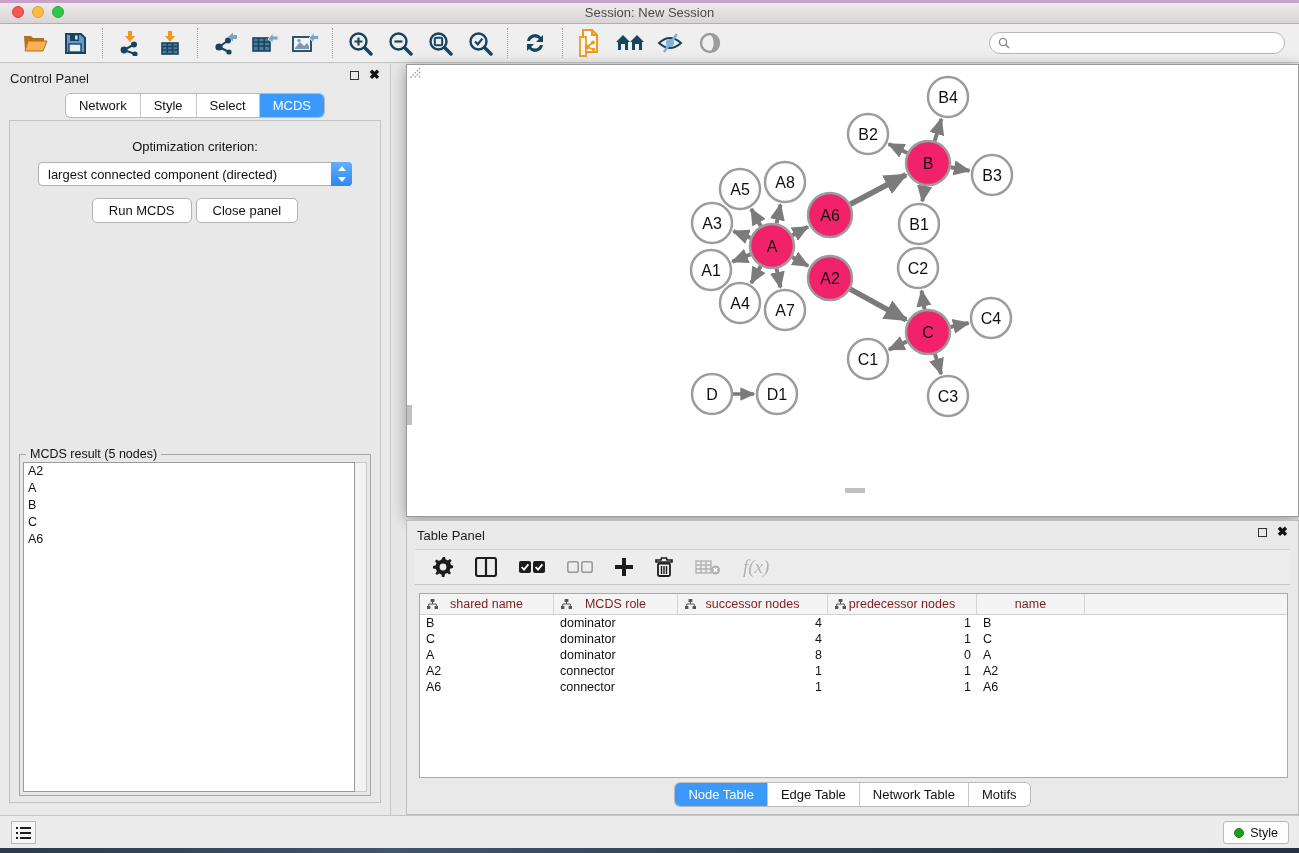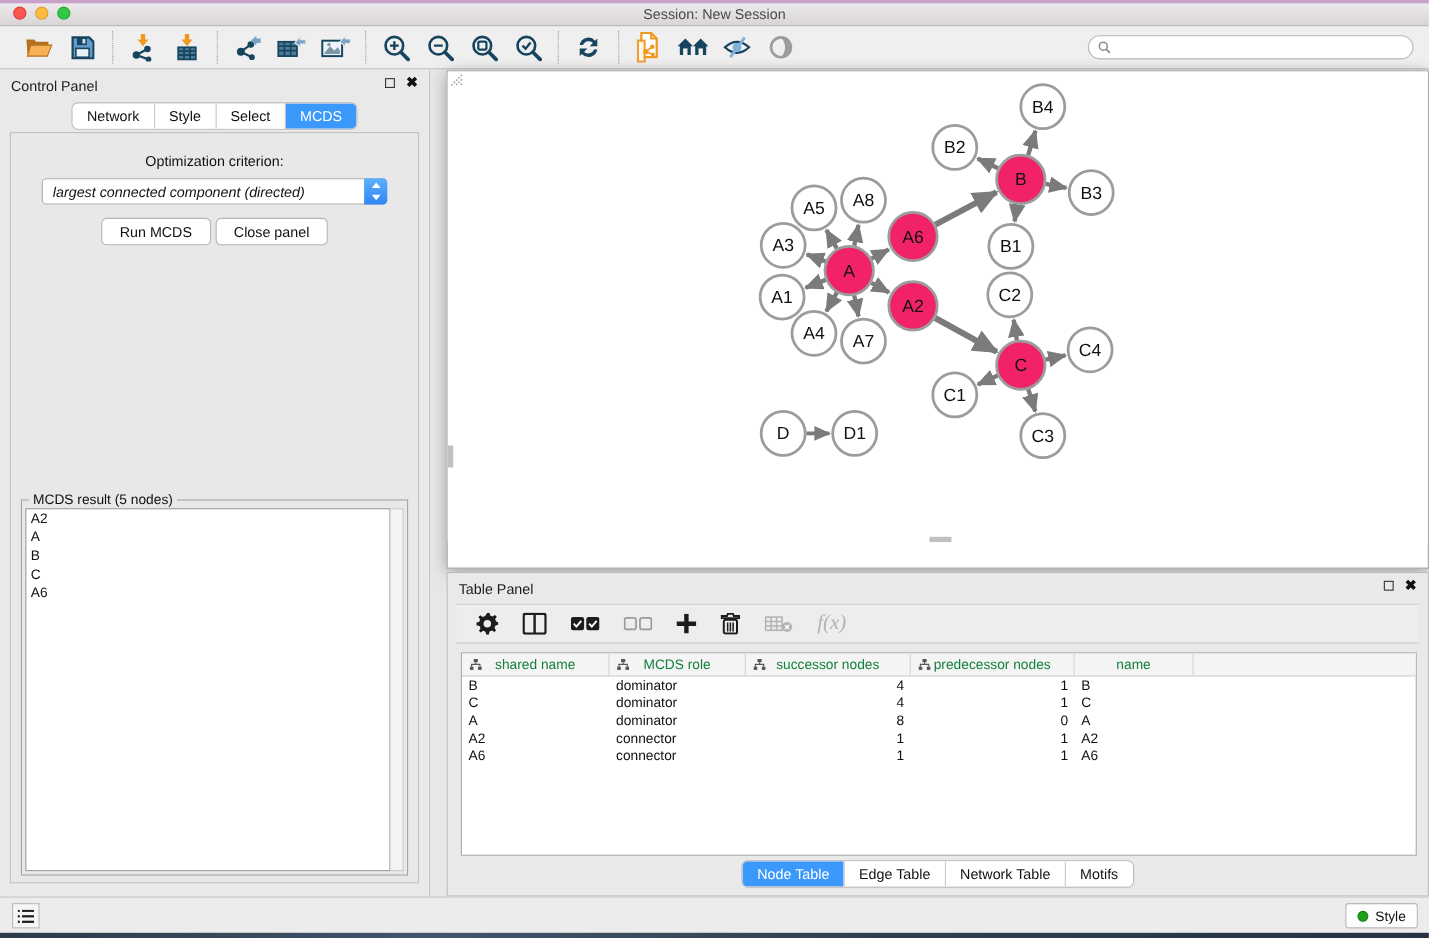--- a/index.html
+++ b/index.html
@@ -43,21 +43,21 @@
   .seg-tabs { position:absolute; left:0; right:0; top:30px; display:flex; justify-content:center; }
   .seg-group { display:inline-flex; border-radius:5px; overflow:hidden; box-shadow:0 0 0 1px #b9b9b9; background:#fff; }
   .seg { padding:4px 13px; font-size:13px; color:#111; background:#fff; border-left:1px solid #c9c9c9; cursor:pointer; }
   .seg:first-child { border-left:none; }
   .seg.active { background:#3b99fc; color:#fff; }
 
   .cp-content { position:absolute; left:9px; right:9px; top:56px; bottom:12px;
     border:1px solid #c2c2c2; background:#e8e8e8; }
   .opt-label { margin-top:18px; text-align:center; font-size:13px; color:#111; }
   .combo { position:relative; margin:8px auto 0; width:314px; height:24px; background:#fff;
-    border:1px solid #b0b0b0; border-radius:4px; display:flex; align-items:center; cursor:pointer;font-style:italic; }
+    border:1px solid #b0b0b0; border-radius:4px; display:flex; align-items:center; cursor:pointer; }
   .combo .combo-text { flex:1; font-size:13px; padding-left:9px; color:#111; white-space:nowrap; }
   .combo .stepper { width:21px; height:24px; margin-right:-1px; background:linear-gradient(#5fb0fb,#2f86f6);
     border-radius:0 4px 4px 0; position:relative; }
   .stepper .up, .stepper .dn { position:absolute; left:50%; transform:translateX(-50%);
     width:0; height:0; border-left:4px solid transparent; border-right:4px solid transparent; }
   .stepper .up { top:4px; border-bottom:5px solid #fff; }
   .stepper .dn { bottom:4px; border-top:5px solid #fff; }
   .btn-row { display:flex; justify-content:center; gap:4px; margin-top:12px; }
   .mac-btn { background:#fff; border:1px solid #b4b4b4; border-radius:5px; padding:4px 16px;
     font-size:13px; color:#111; cursor:pointer; }
@@ -90,21 +90,21 @@
     background:#e9e9e9; border:1px solid #bdbdbd; }
   .tp-toolbar { position:absolute; left:8px; right:8px; top:28px; height:36px;
     border-top:1px solid #d2d2d2; border-bottom:1px solid #c7c7c7; background:#ededed;
     display:flex; align-items:center; gap:22px; padding:0 18px; }
   .tp-btn { display:flex; align-items:center; justify-content:center; cursor:pointer; }
   .fx-label { font-family:"Liberation Serif", serif; font-style:italic; font-size:19px; color:#b3b3b3; }
 
   .data-table { position:absolute; left:12px; right:10px; top:72px; bottom:36px;
     background:#fff; border:1px solid #a9a9a9; overflow:hidden; }
   .dt-header { display:flex; height:21px; background:#f4f4f4; border-bottom:1px solid #cfcfcf; }
-  .dt-hcell { position:relative; border-right:1px solid #d4d4d4; font-size:12.5px; color:#15803d;
+  .dt-hcell { position:relative; border-right:1px solid #d4d4d4; font-size:12.5px; color:#7f1d1d;
     display:flex; align-items:center; justify-content:center; cursor:pointer; }
   .dt-hcell .hicon { position:absolute; left:7px; top:5px; }
   .dt-row { display:flex; height:16px; }
   .dt-cell { font-size:12.5px; color:#111; padding:0 6px; line-height:16px; white-space:nowrap; overflow:hidden; }
 
   .tp-tabs { position:absolute; left:0; right:0; bottom:8px; display:flex; justify-content:center; }
 
   
   .statusbar { position:absolute; left:0; top:815px; width:100%; height:33px;
     background:#ececec; border-top:1px solid #c5c5c5; }

